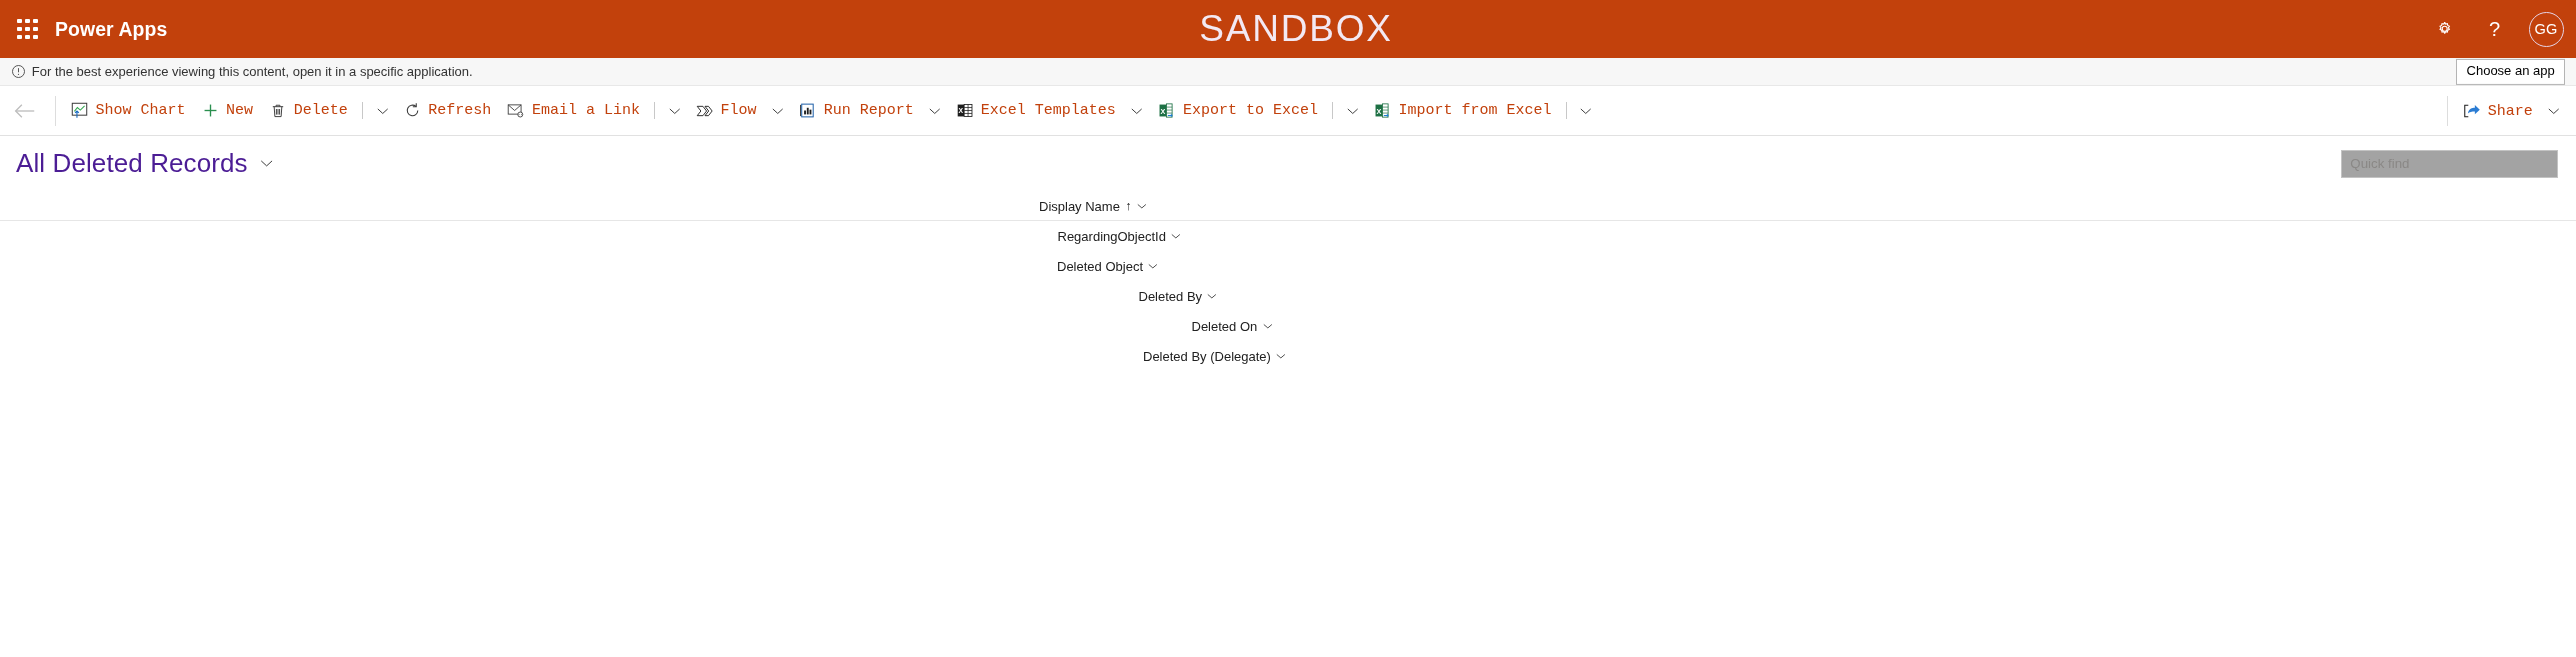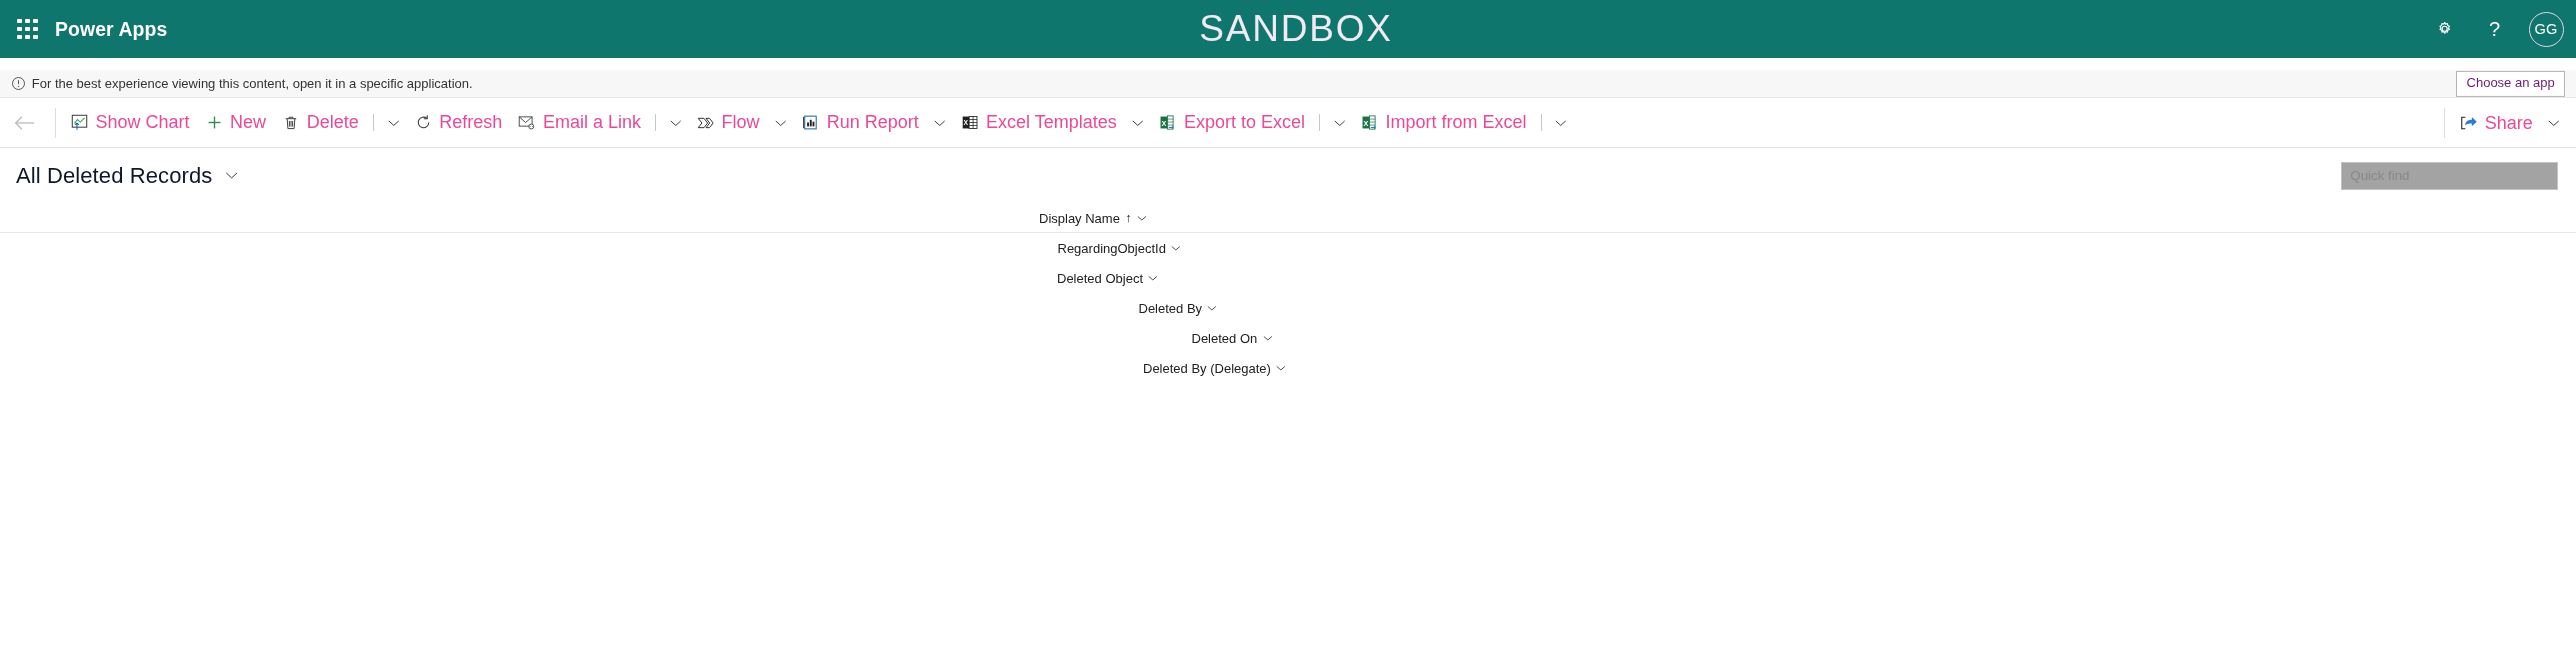--- a/index.html
+++ b/index.html
@@ -8,21 +8,21 @@
     height: 658px;
     background: #ffffff;
     font-family: "Liberation Sans", sans-serif;
     overflow: hidden;
   }
 
   
   .top-header {
     position: relative;
     height: 58px;
-    background: #0f766e;
+    background: #c2410c;
     display: flex;
     align-items: center;
     padding: 0 0 0 0;
   }
   .waffle {
     width: 55px;
     height: 58px;
     display: flex;
     align-items: center;
     justify-content: center;
@@ -97,39 +97,38 @@
 
   
   .notif-bar {
     position: relative;
     height: 28px;
     background: #f7f7f7;
     border-bottom: 0.9px solid #e8e8e8;
     display: flex;
     align-items: center;
     padding-left: 7px;
-    margin-top: 12px;
   }
   .notif-icon { width: 23px; display: flex; align-items: center; justify-content: center; }
   .notif-text {
     font-size: 13px;
     color: #333333;
     margin-left: 1.8px;
     white-space: nowrap;
   }
   .choose-app-btn {
     position: absolute;
     right: 10.6px;
     top: 50%;
     transform: translateY(-50%);
     background: #ffffff;
     border: 0.9px solid #b4b4b4;
     font-family: "Liberation Sans", sans-serif;
     font-size: 13px;
-    color: #701a75;
+    color: #000000;
     padding: 3.5px 9.7px 4.4px 9.7px;
     cursor: pointer;
     line-height: 1.25;
   }
 
   
   .cmd-bar {
     position: relative;
     height: 50px;
     background: #ffffff;
@@ -166,22 +165,23 @@
     white-space: nowrap;
     flex: 0 0 auto;
   }
   .cmd .ic {
     display: flex; align-items: center; justify-content: center;
     width: 17.7px; height: 17.7px;
     margin-right: 7px;
     flex: 0 0 auto;
   }
   .cmd .lbl {
-    font-size: 18px;
-    color: #ec4899;
+    font-size: 15px;
+    color: #c2410c;
+    font-family: Liberation Mono, monospace;
   }
   .caret {
     display: flex; align-items: center; justify-content: center;
     width: 26.5px; height: 35px;
     cursor: pointer;
     flex: 0 0 auto;
   }
   .cmd-right {
     position: absolute;
     right: 8.8px;
@@ -193,22 +193,22 @@
 
   
   .view-row {
     position: relative;
     height: 55px;
     display: flex;
     align-items: center;
     padding-left: 16px;
   }
   .view-title {
-    font-size: 22px;
-    color: #0f172a;
+    font-size: 26px;
+    color: #4c1d95;
     font-weight: normal;
     letter-spacing: 0.1px;
     white-space: nowrap;
   }
   .view-caret {
     margin-left: 8.8px;
     display: flex; align-items: center;
     cursor: pointer;
     padding: 5.3px 3.5px;
   }

